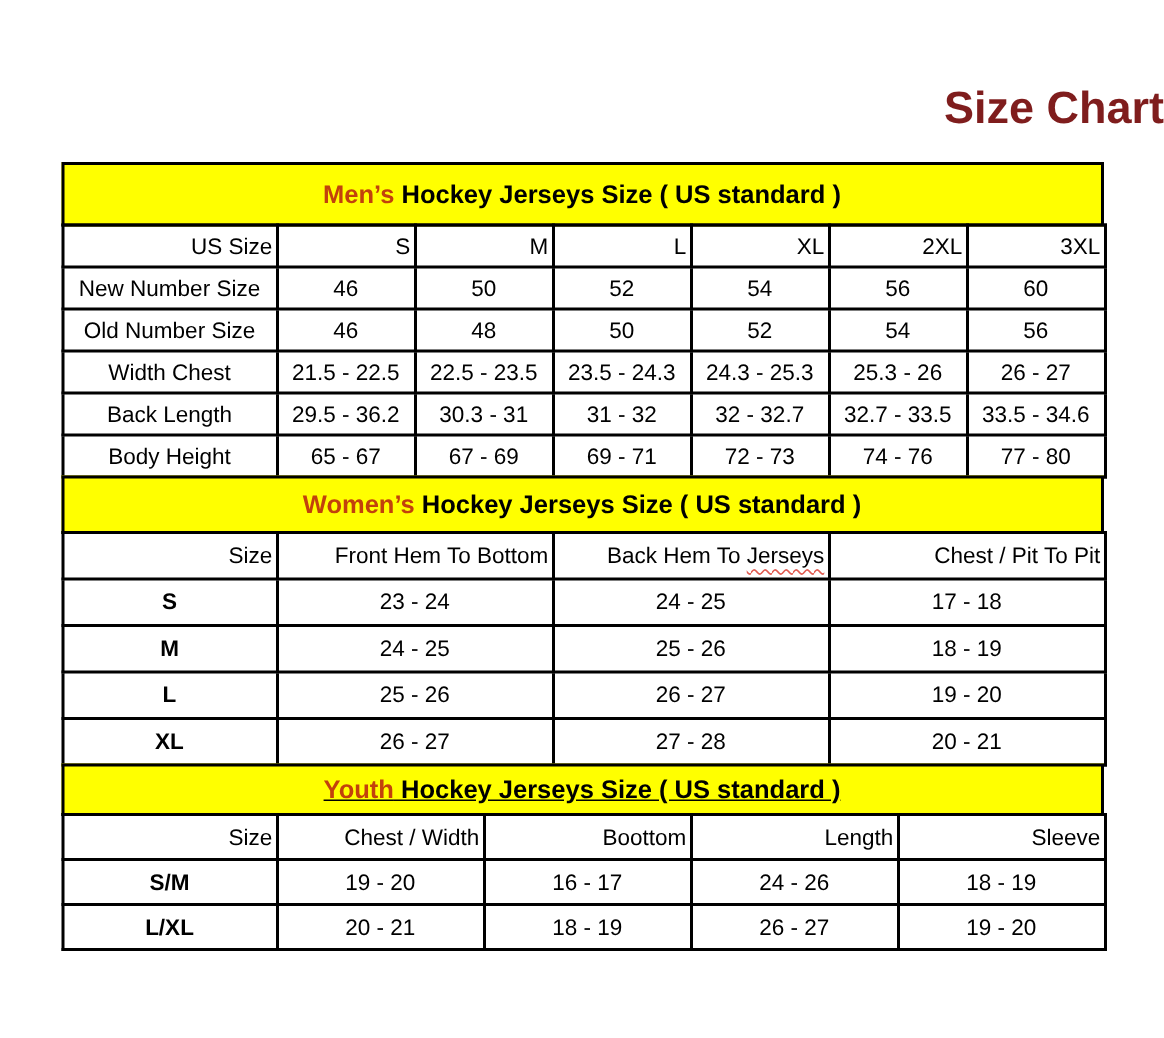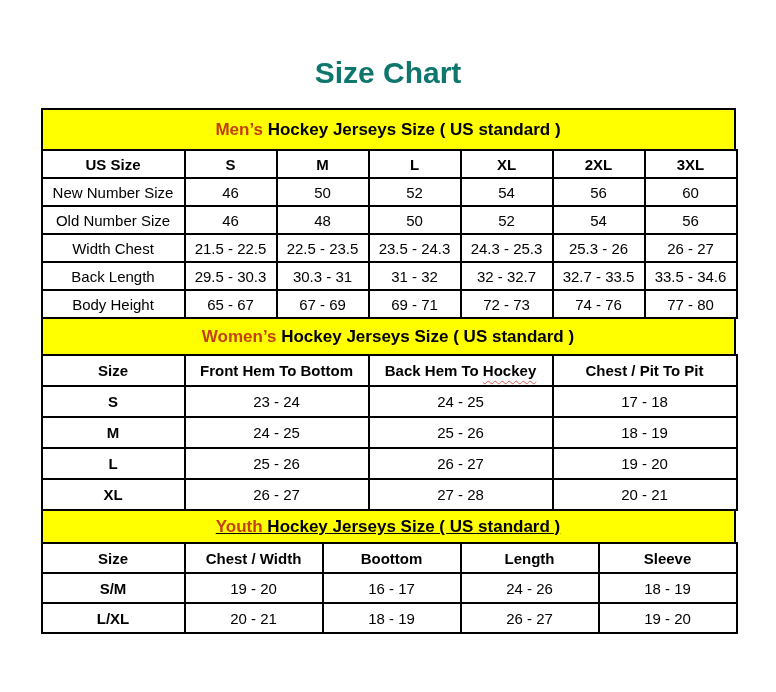--- a/index.html
+++ b/index.html
@@ -7,22 +7,22 @@
     padding: 0;
     background: #ffffff;
     width: 776px;
     height: 692px;
     font-family: "Liberation Sans", sans-serif;
     color: #000000;
     overflow: hidden;
   }
   .page-title {
     margin: 58px 0 0 0;
-    text-align: center;
-    color: #0f766e;
+    text-align: right;
+    color: #7f1d1d;
     font-size: 30px;
     font-weight: 700;
     letter-spacing: 0px;
     line-height: 1;
   }
   .chart-wrap {
     width: 695px;
     margin: 20px auto 0 auto;
   }
   .band {
@@ -48,21 +48,21 @@
   th, td {
     border: 2px solid #000000;
     text-align: center;
     vertical-align: middle;
     font-size: 15px;
     padding: 3px 2px;
     height: 20px;
     overflow: hidden;
     white-space: nowrap;
   }
-  th { font-weight: 700; }
+  th { font-weight: 400; text-align: right; }
   td { font-weight: 400; }
   td.lbl { font-weight: 700; }
   .womens-tbl th, .womens-tbl td { height: 23px; }
   .youth-tbl  th, .youth-tbl  td { height: 22px; }
   .misspelled {
     text-decoration: underline;
     text-decoration-style: wavy;
     text-decoration-color: #e05a50;
     text-decoration-thickness: 1px;
     text-underline-offset: 4px;
@@ -121,21 +121,21 @@
         <td>Width Chest</td>
         <td>21.5 - 22.5</td>
         <td>22.5 - 23.5</td>
         <td>23.5 - 24.3</td>
         <td>24.3 - 25.3</td>
         <td>25.3 - 26</td>
         <td>26 - 27</td>
       </tr>
       <tr>
         <td>Back Length</td>
-        <td>29.5 - 30.3</td>
+        <td>29.5 - 36.2</td>
         <td>30.3 - 31</td>
         <td>31 - 32</td>
         <td>32 - 32.7</td>
         <td>32.7 - 33.5</td>
         <td>33.5 - 34.6</td>
       </tr>
       <tr>
         <td>Body Height</td>
         <td>65 - 67</td>
         <td>67 - 69</td>
@@ -156,21 +156,21 @@
       <colgroup>
         <col style="width:143px">
           <col style="width:184px">
           <col style="width:184px">
           <col style="width:184px">
       </colgroup>
       <tbody>
           <tr>
         <th>Size</th>
         <th>Front Hem To Bottom</th>
-        <th><span>Back Hem To </span><span class="misspelled">Hockey</span></th>
+        <th><span>Back Hem To </span><span class="misspelled">Jerseys</span></th>
         <th>Chest / Pit To Pit</th>
       </tr>
       <tr>
         <td class="lbl">S</td>
         <td>23 - 24</td>
         <td>24 - 25</td>
         <td>17 - 18</td>
       </tr>
       <tr>
         <td class="lbl">M</td>

